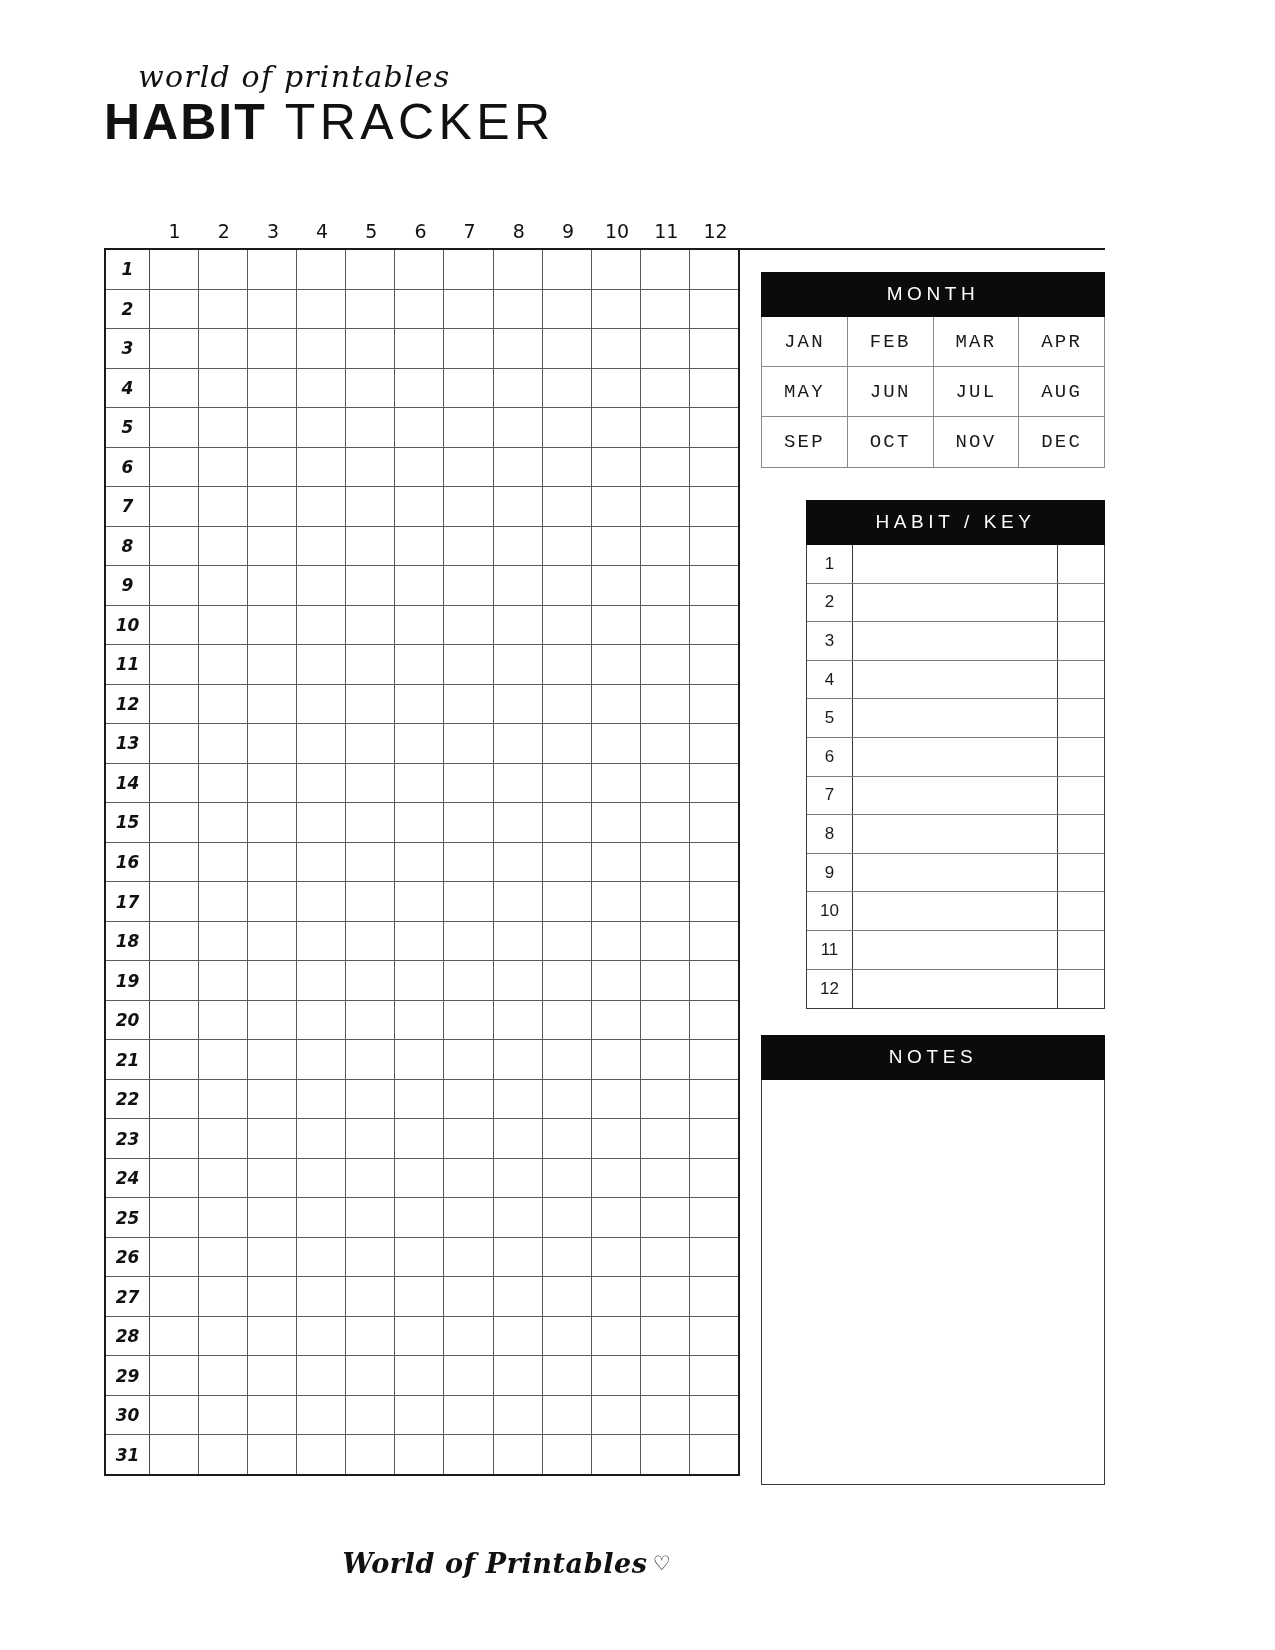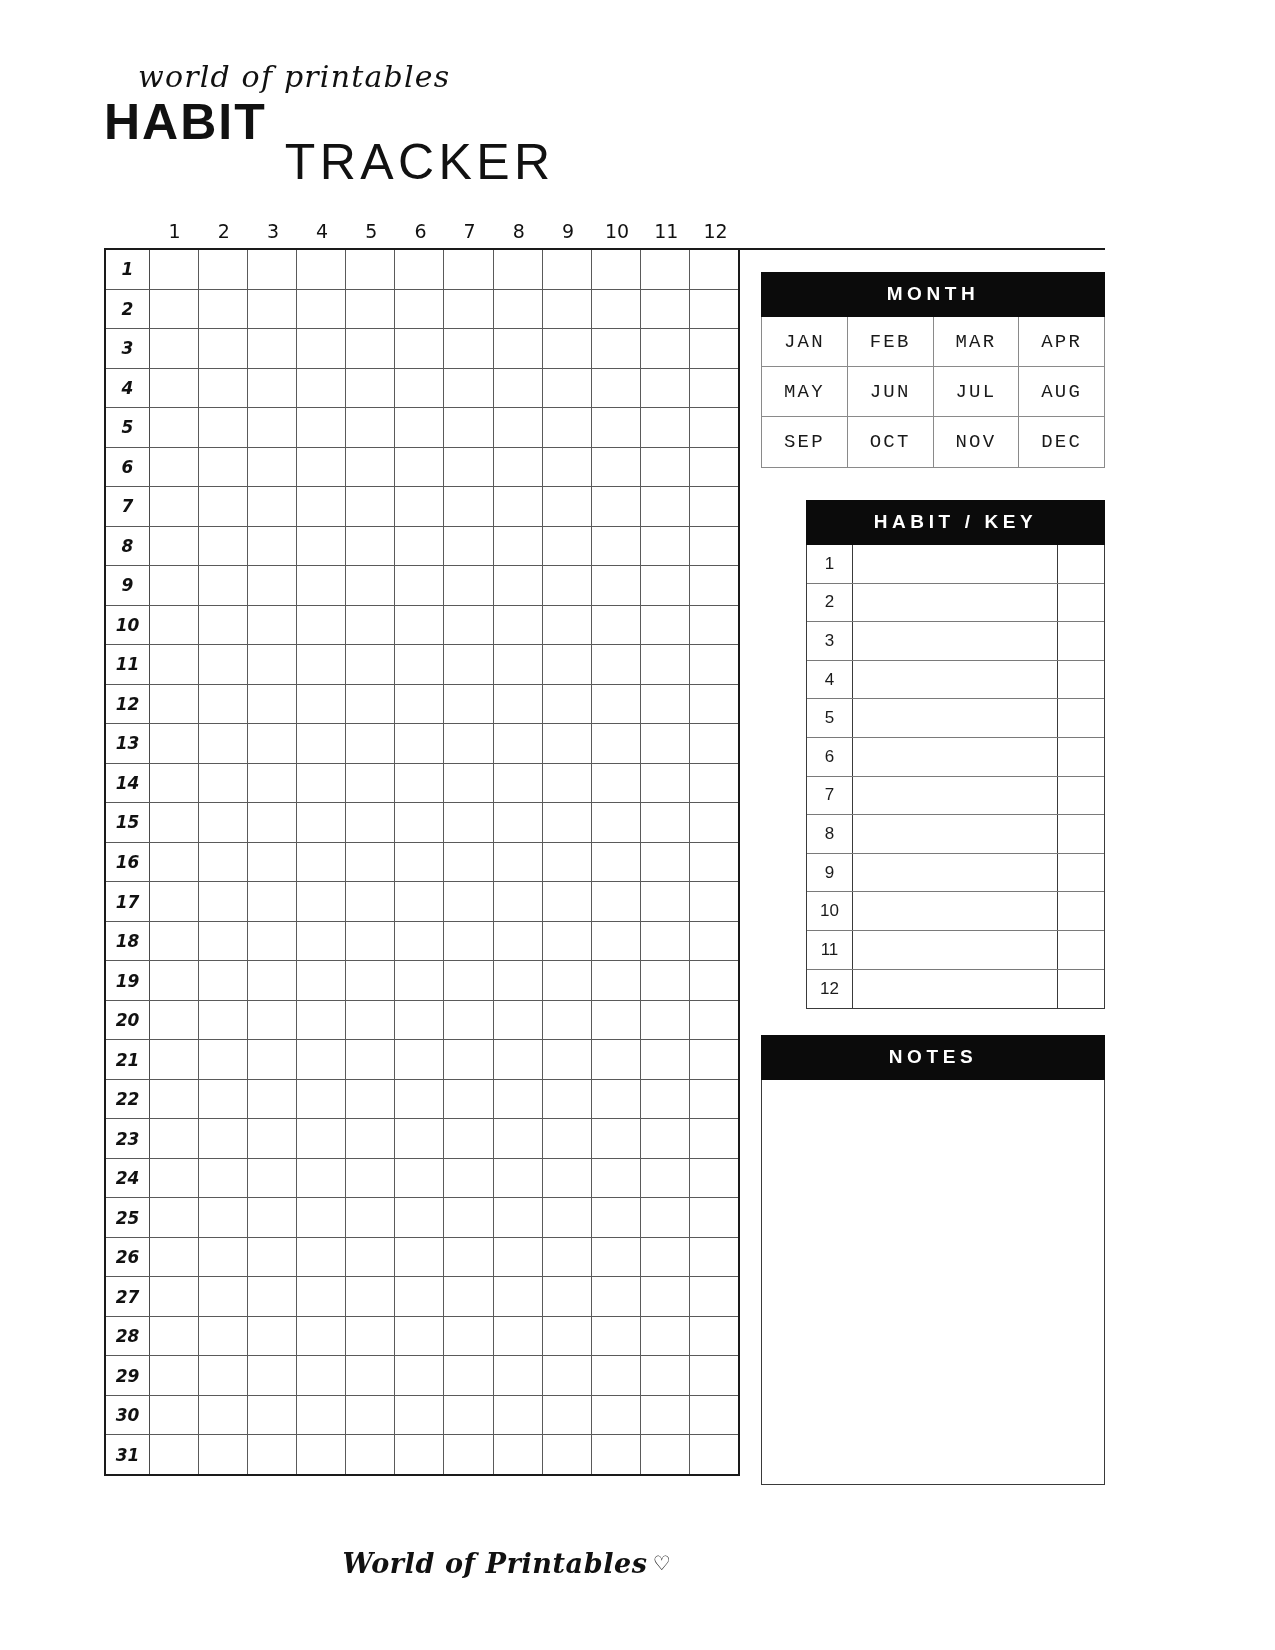--- a/index.html
+++ b/index.html
@@ -48,21 +48,20 @@
     font-weight: 700;
     letter-spacing: 2.0px;
     line-height: 1.05;
   }
   .title-light {
     font-size: 50px;
     font-weight: 300;
     letter-spacing: 4.4px;
     line-height: 1.05;
     margin-left: 12px;
-    margin-top: 40px;
   }
 
   
   .grid-colhead {
     position: absolute;
     left: 104px;
     top: 214px;
     width: 636px;
     height: 34px;
     display: flex;
@@ -139,21 +138,21 @@
     position: absolute;
     left: 761px;
     width: 344px;
     background: #fff;
   }
   .panel-head {
     background: #0b0b0b;
     color: #ffffff;
     text-align: center;
     font-size: 19px;
-    font-weight: 700;
+    font-weight: 400;
     letter-spacing: 4.6px;
     padding: 11px 0 12px 0;
     font-family: "Liberation Sans", sans-serif;
   }
 
   
   .panel-month { top: 272px; }
   .month-grid {
     border: 1px solid #8a8a8a;
     border-top: none;

